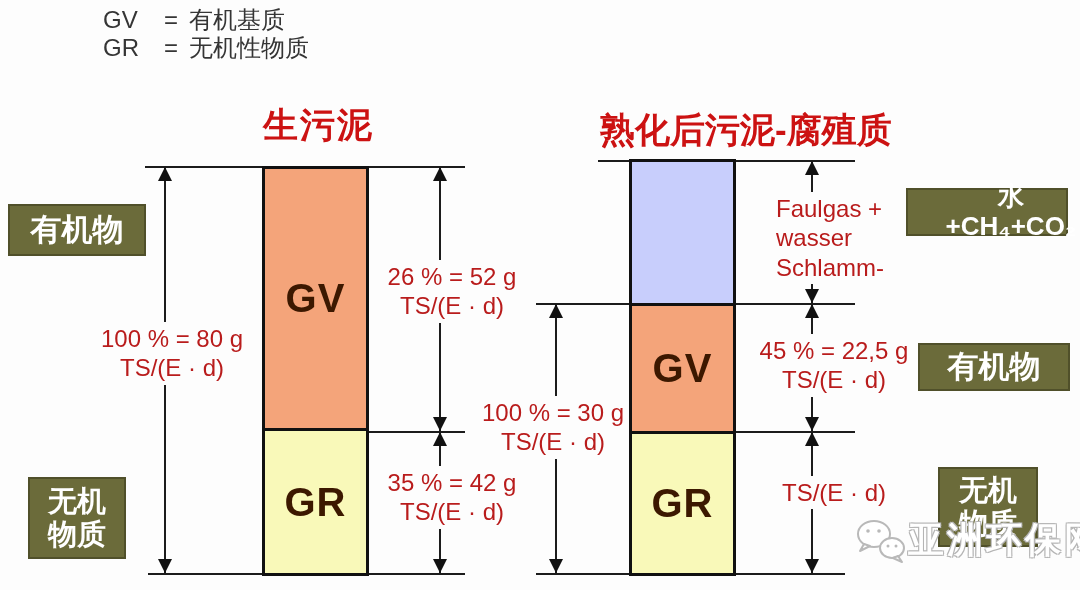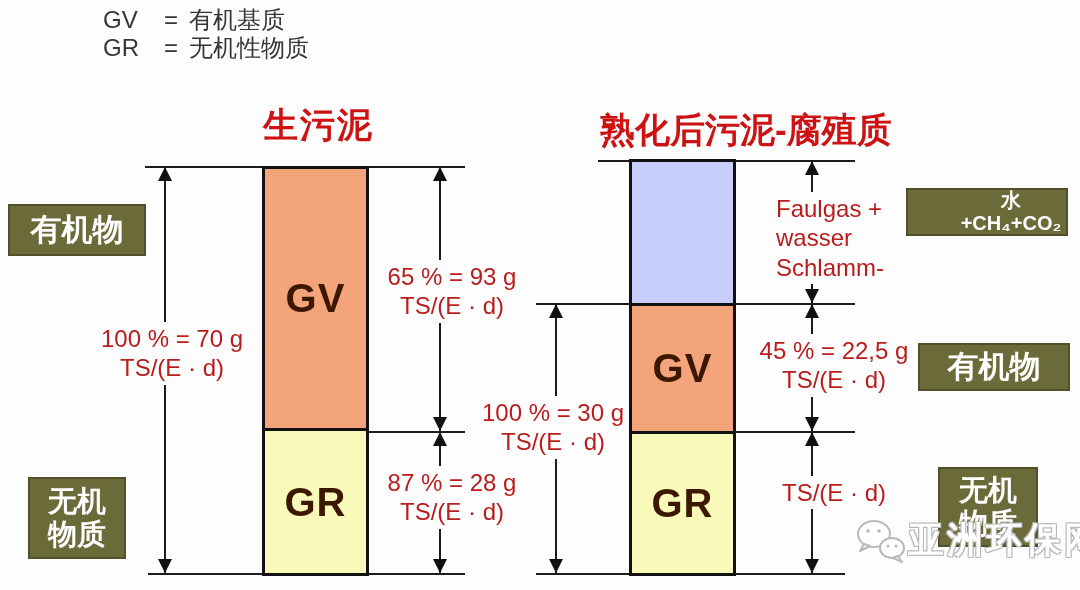--- a/index.html
+++ b/index.html
@@ -93,29 +93,29 @@
     <div class="seg" style="top:0;height:144px;background:#c8cefc;border-bottom:3px solid #111;"></div>
     <div class="seg" style="top:144px;height:128px;background:#f4a47a;border-bottom:3px solid #111;">
       <span class="seglabel">GV</span>
     </div>
     <div class="seg" style="top:272px;height:139px;background:#f9f9b9;">
       <span class="seglabel">GR</span>
     </div>
   </div>
 
   <div class="dim centered" style="left:172px;top:322px;">
-    <div>100 % = 70 g</div>
+    <div>100 % = 80 g</div>
     <div>TS/(E · d)</div>
   </div>
   <div class="dim centered" style="left:452px;top:260px;">
-    <div>65 % = 93 g</div>
+    <div>26 % = 52 g</div>
     <div>TS/(E · d)</div>
   </div>
   <div class="dim centered" style="left:452px;top:466px;">
-    <div>87 % = 28 g</div>
+    <div>35 % = 42 g</div>
     <div>TS/(E · d)</div>
   </div>
   <div class="dim centered" style="left:553px;top:396px;">
     <div>100 % = 30 g</div>
     <div>TS/(E · d)</div>
   </div>
   <div class="dim" style="left:772px;top:192px;text-align:left;">
     <div>Faulgas +</div>
     <div>wasser</div>
     <div>Schlamm-</div>
@@ -126,21 +126,21 @@
   </div>
   <div class="dim centered" style="left:834px;top:476px;">
     <div>TS/(E · d)</div>
   </div>
 
   <div class="tag" style="left:8px;top:204px;width:138px;height:52px;font-size:31px;">有机物</div>
   <div class="tag" style="left:28px;top:477px;width:98px;height:82px;font-size:29px;">
     <div>无机</div>
     <div>物质</div>
   </div>
-  <div class="tag" style="left:906px;top:188px;width:162px;height:48px;font-size:20px;padding-left:48px;">水+CH₄+CO₂</div>
+  <div class="tag" style="left:906px;top:188px;width:162px;height:48px;font-size:26px;padding-left:48px;">水+CH₄+CO₂</div>
   <div class="tag" style="left:918px;top:343px;width:152px;height:48px;font-size:31px;">有机物</div>
   <div class="tag" style="left:938px;top:467px;width:100px;height:80px;font-size:29px;">
     <div>无机</div>
     <div>物质</div>
   </div>
 
   <div class="watermark">
     <svg width="54" height="48" viewBox="0 0 54 48">
       <ellipse cx="20" cy="17" rx="16" ry="13" fill="#ffffff" stroke="#b9b9b9" stroke-width="2"></ellipse>
       <path d="M10 27 L6 34 L16 29 Z" fill="#ffffff" stroke="#b9b9b9" stroke-width="2" stroke-linejoin="round"></path>

